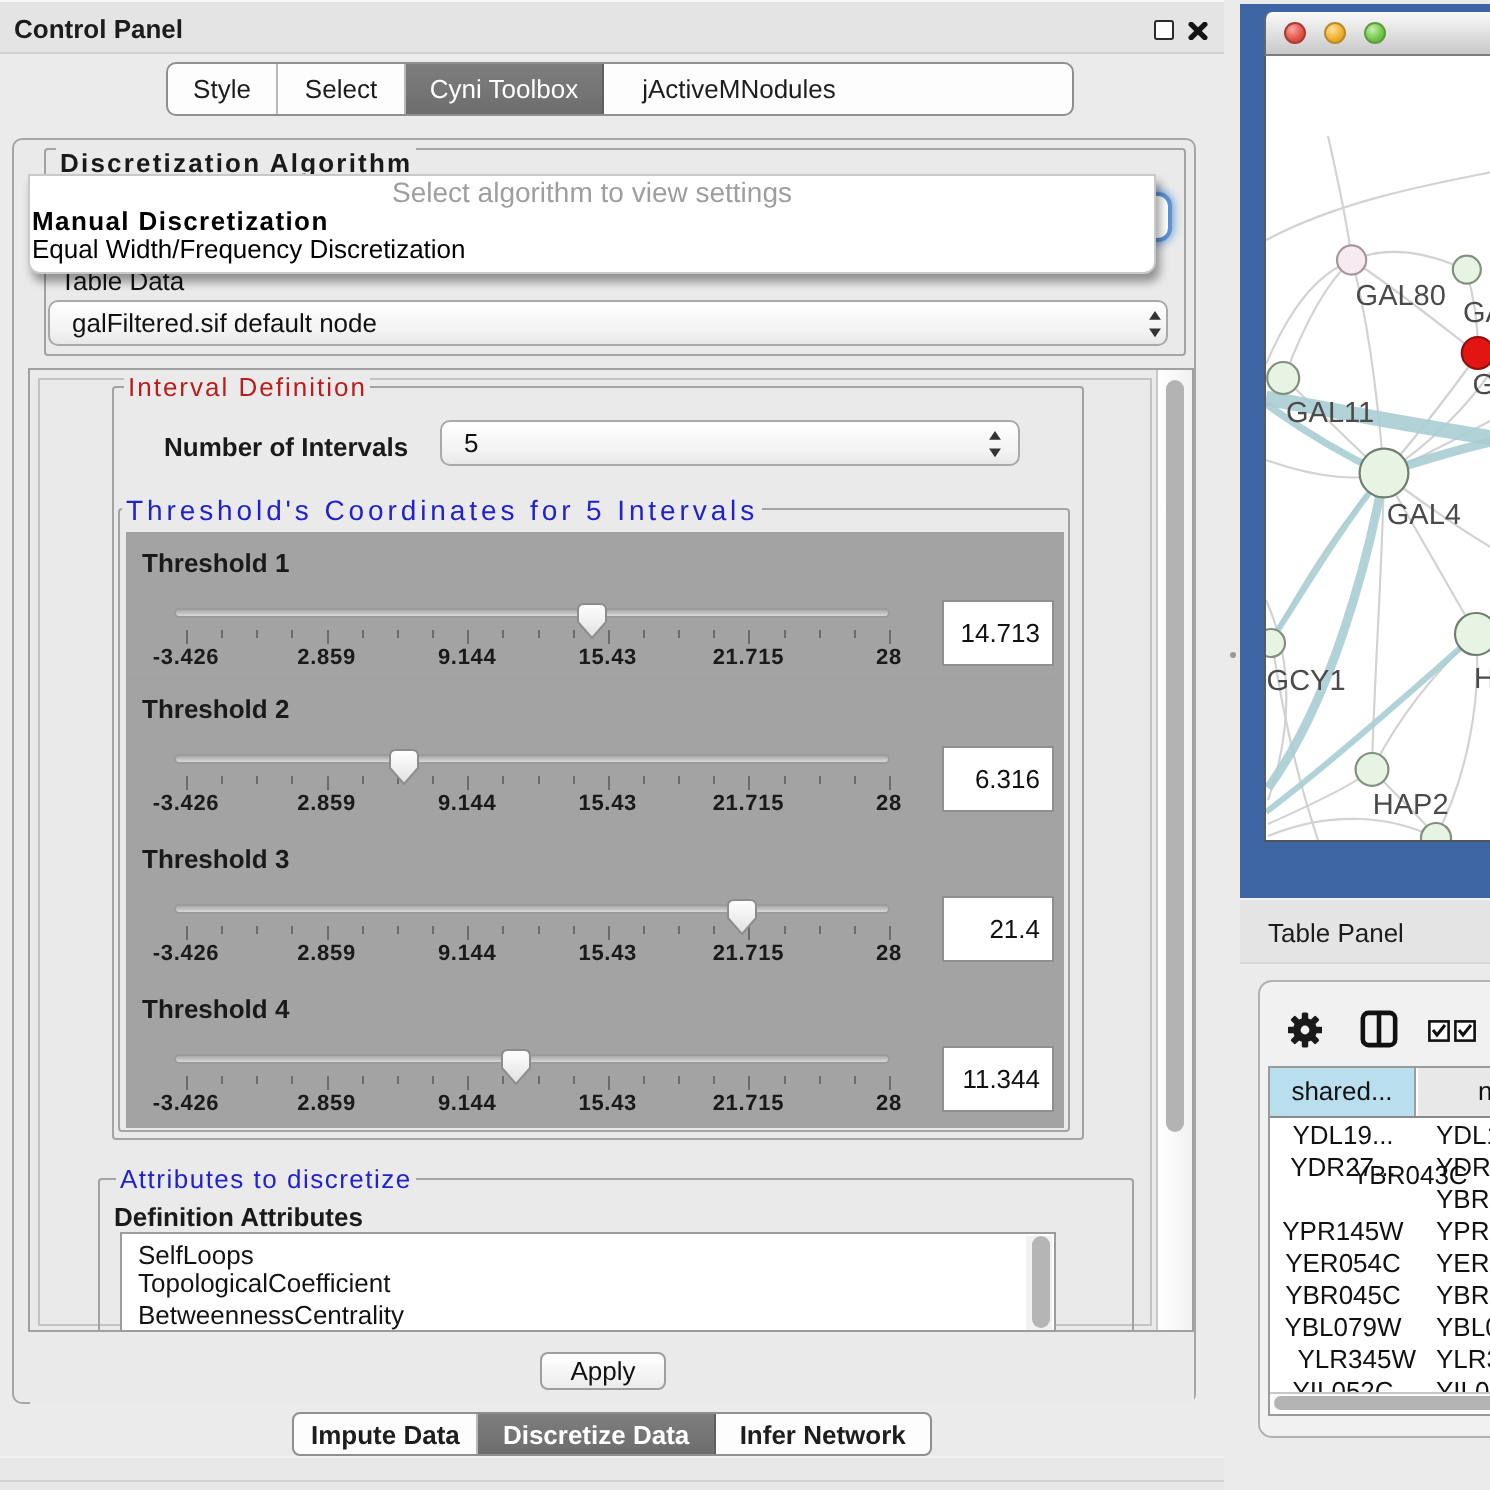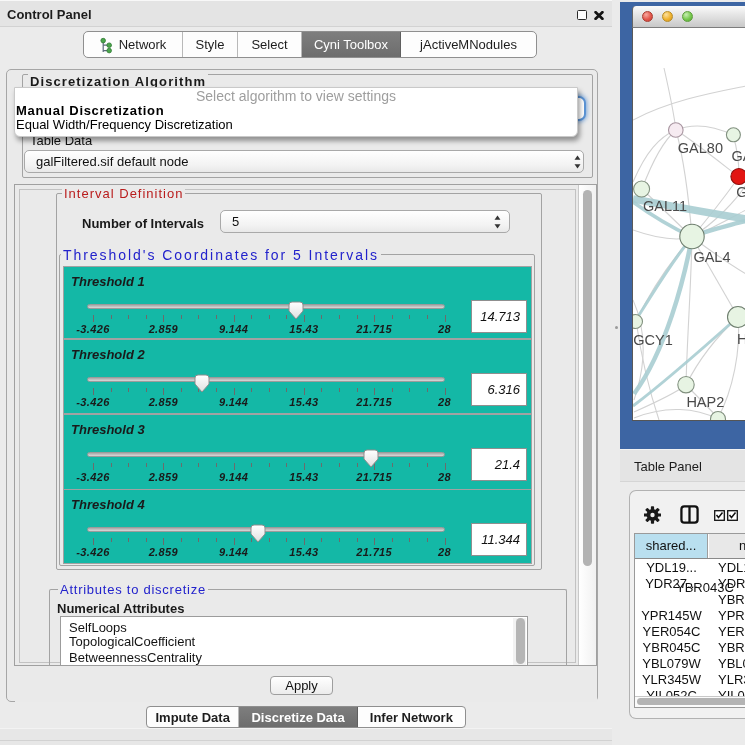--- a/index.html
+++ b/index.html
@@ -19,21 +19,21 @@
 
 #outer { left:6px; top:69px; width:592px; height:633px; border:1px solid #a6a6a6; border-radius:5px; background:#eaeaea; }
 .grp { position:absolute; border:1px solid #a3a3a3; border-radius:2px; }
 .grp-label { position:absolute; font-size:13px; background:#eaeaea; padding:0 2px; white-space:nowrap; }
 .green { color:#b91c1c; }
 .blue { color:#2222cc; }
 .combo { position:absolute; background:linear-gradient(#ffffff,#f2f2f2 70%,#e8e8e8); border:1px solid #a9a9a9; border-radius:5px; font-size:13px; color:#111; }
 .combo .ct { position:absolute; left:11px; top:3px; }
 .updn { position:absolute; width:7px; height:14px; }
 
-.tpanel { position:absolute; left:63px; width:469px; border:1px solid #a2a2a2; background:#14b8a6;font-style:italic; }
+.tpanel { position:absolute; left:63px; width:469px; border:1px solid #a2a2a2; background:#a3a3a3; }
 .tpanel .tl { position:absolute; left:7px; top:7px; font-size:13px; font-weight:bold; color:#1a1a1a; }
 .track { position:absolute; left:23px; top:37px; width:358px; height:5px; border:1px solid #9b9b9b; border-radius:3px; background:linear-gradient(#a8a8a8,#d8d8d8); }
 .ticks-min { position:absolute; left:28.5px; top:48px; width:353px; height:4px; background:repeating-linear-gradient(90deg,#6b6b6b 0 1px,transparent 1px 17.575px); }
 .ticks-maj { position:absolute; left:28.5px; top:48px; width:353px; height:7px; background:repeating-linear-gradient(90deg,#6b6b6b 0 1px,transparent 1px 70.3px); }
 .slab { position:absolute; top:56px; font-size:11px; font-weight:bold; color:#1a1a1a; transform:translateX(-50%); letter-spacing:0.35px; }
 .thumb { position:absolute; top:34px; width:16px; height:19px; transform:translateX(-50%); }
 .vbox { position:absolute; left:407px; top:33px; width:56px; height:33px; background:#fff; border:1px solid #8f8f8f; font-size:13px; color:#111; text-align:right; line-height:31px; padding-right:6px; }
 
 #numlist { left:60px; top:616px; width:468px; height:50px; background:#fff; border:1px solid #9c9c9c; font-size:13px; color:#131313; overflow:hidden; }
 #numlist .li { padding-left:8px; height:16.6px; line-height:16.6px; }
@@ -72,30 +72,20 @@
   </div>
 <div class="abs" id="btn-float"></div>
 <svg class="abs" style="left:594px;top:11px;" width="10" height="9" viewBox="0 0 10 9">
     <g stroke="#141414" stroke-width="2.7" stroke-linecap="round">
       <line x1="1.6" y1="1.2" x2="8.4" y2="7.8"></line>
       <line x1="8.4" y1="1.2" x2="1.6" y2="7.8"></line>
     </g>
   </svg>
 
 <div class="seg" style="left:83px;top:31px;width:454px;">
-  <div class="s" style="width:99px;"><svg width="13" height="18" viewBox="0 0 13 18" style="margin-right:6px;margin-top:2px;">
-        <g stroke="#5a6b7a" stroke-width="1.2" fill="none">
-          <line x1="3.2" y1="4" x2="3.2" y2="15"></line>
-          <line x1="3.2" y1="8.2" x2="8.6" y2="8.2"></line>
-          <line x1="3.2" y1="13.6" x2="8.6" y2="13.6"></line>
-        </g>
-        <circle cx="3.2" cy="3.6" r="2.3" fill="#4ca64c" stroke="#2f7a33" stroke-width="0.8"></circle>
-        <circle cx="9.2" cy="8.2" r="2.3" fill="#4ca64c" stroke="#2f7a33" stroke-width="0.8"></circle>
-        <circle cx="9.2" cy="13.6" r="2.3" fill="#4ca64c" stroke="#2f7a33" stroke-width="0.8"></circle>
-      </svg>Network</div>
   <div class="s" style="width:55px;">Style</div>
   <div class="s" style="width:64px;">Select</div>
   <div class="s sel" style="width:99px;">Cyni Toolbox</div>
   <div class="s" style="width:135px;">jActiveMNodules</div>
 </div>
 
 <div class="abs" id="outer"></div>
 
 <div class="grp" style="left:22px;top:74px;width:571px;height:104px;"></div>
 <div class="grp-label" style="left:28px;top:74px;font-weight:bold;color:#1a1a1a;letter-spacing:1.1px;">Discretization Algorithm</div>
@@ -197,21 +187,21 @@
       <div class="slab" style="left:310.2px;">21.715</div>
       <div class="slab" style="left:380.5px;">28</div>
       <svg class="thumb" style="left:194px;" width="16" height="19" viewBox="0 0 16 19">
       <path d="M1 4 Q1 1 4 1 L12 1 Q15 1 15 4 L15 10 L8 18 L1 10 Z" fill="url(#tg)" stroke="#8d8d8d" stroke-width="1"></path>
     </svg>
     <div class="vbox">11.344</div>
   </div></div>
 
 <div class="grp" style="left:49px;top:589px;width:518px;height:90px;border-bottom:none;"></div>
 <div class="grp-label blue" style="left:58px;top:582px;letter-spacing:0.75px;">Attributes to discretize</div>
-<div class="abs" style="left:57px;top:601px;font-size:13px;font-weight:bold;color:#1a1a1a;">Numerical Attributes</div>
+<div class="abs" style="left:57px;top:601px;font-size:13px;font-weight:bold;color:#1a1a1a;">Definition Attributes</div>
 <div class="abs" id="numlist">
   <div class="li" style="padding-top:3px;">SelfLoops</div>
   <div class="li">TopologicalCoefficient</div>
   <div class="li">BetweennessCentrality</div>
   <div id="nl-scroll"></div>
   <div id="nl-thumb"></div>
 </div>
 
 <div class="abs" style="left:15px;top:666px;width:582px;height:36px;background:#eaeaea;"></div>
 
@@ -342,21 +332,21 @@
       <div class="trow" style="top:46px;padding-left:41px;">YBR043C</div>
       <div class="trow2" style="top:58px;">YBR0</div>
       <div class="trow" style="top:74px;">YPR145W</div>
       <div class="trow2" style="top:74px;">YPR1</div>
       <div class="trow" style="top:90px;">YER054C</div>
       <div class="trow2" style="top:90px;">YER0</div>
       <div class="trow" style="top:106px;">YBR045C</div>
       <div class="trow2" style="top:106px;">YBR0</div>
       <div class="trow" style="top:122px;">YBL079W</div>
       <div class="trow2" style="top:122px;">YBL0</div>
-      <div class="trow" style="top:138px;">YLR345W</div>
+      <div class="trow" style="top:138px;text-align:right;">YLR345W</div>
       <div class="trow2" style="top:138px;">YLR3</div>
       <div class="trow" style="top:154px;">YIL052C</div>
       <div class="trow2" style="top:154px;">YIL0</div>
     </div>
   <div id="hsb">
       <div></div>
     </div>
 </div>
 
 </body></html>

